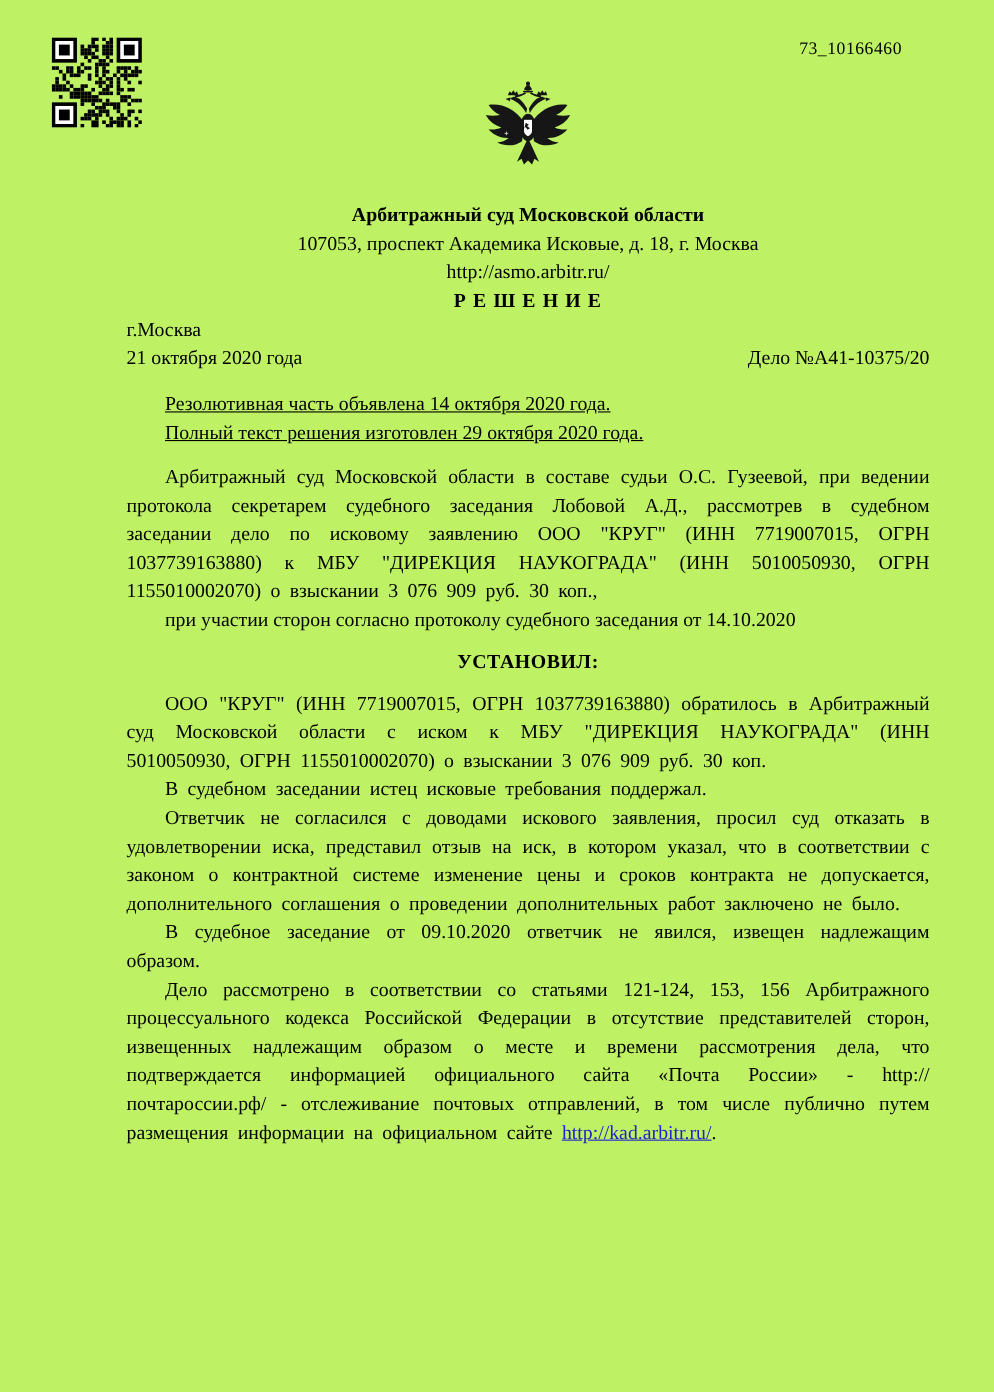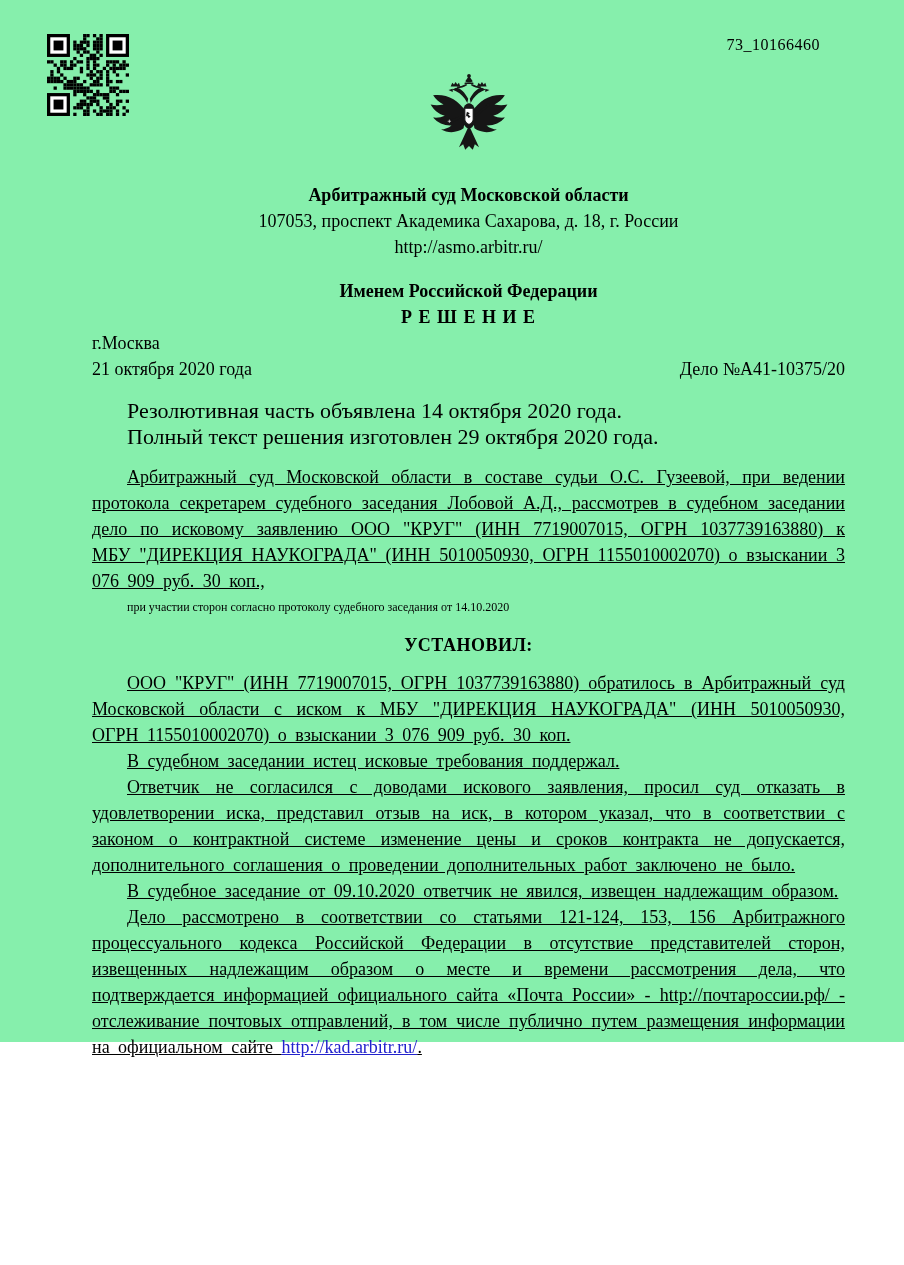--- a/index.html
+++ b/index.html
@@ -4,56 +4,55 @@
 <style>
   * { margin: 0; padding: 0; box-sizing: border-box; }
   html, body { background: #ffffff; }
   body {
     width: 904px; height: 1265px;
     font-family: "Liberation Serif", "DejaVu Serif", serif;
     color: #000;
     position: relative;
     overflow: hidden;
   }
-  .page { width: 904px; height: 1042px; position: relative; background: #86efac; }
+  .page { width: 904px; height: 1265px; position: relative; background: #bef264; }
 
   .qr { position: absolute; left: 47px; top: 34px; width: 82px; height: 82px; }
   .qr svg { width: 100%; height: 100%; display: block; }
 
   .doc-number {
     position: absolute; top: 36px; right: 84px;
     font-size: 16px; letter-spacing: 0.5px;
   }
 
-  .content { padding: 72px 59px 0 92px; }
+  .content { padding: 72px 59px 0 115px; }
 
   .emblem-row { text-align: center; height: 96px; }
   .emblem-row svg { display: inline-block; }
 
   .center-line { text-align: center; font-size: 18px; line-height: 26px; }
   .bold { font-weight: bold; }
 
   .court-title { margin-top: 14px; }
   .in-name { margin-top: 18px; }
   .reshenie { letter-spacing: 1px; }
 
   .case-block { font-size: 18px; line-height: 26px; }
   .case-row { display: flex; justify-content: space-between; }
 
-  .intro-block { margin-top: 16px; font-size: 22px; line-height: 26px; }
+  .intro-block { margin-top: 16px; font-size: 18px; line-height: 26px; text-decoration: underline; }
   .indent { text-indent: 35px; }
 
   .para {
     font-size: 18px; line-height: 26px;
     text-align: justify; text-indent: 35px;
     word-spacing: 4px;
-    text-decoration: underline;
   }
   .composition { margin-top: 14px; }
-  .plain-line { font-size: 12px; line-height: 26px; text-indent: 35px; }
+  .plain-line { font-size: 18px; line-height: 26px; text-indent: 35px; }
 
   .ustanovil { margin-top: 12px; letter-spacing: 0.5px; text-align: center; }
   .body-block { margin-top: 12px; }
 
   a.doc-link { text-decoration: underline; cursor: pointer; }
 </style>
 </head>
 <body>
 
 <div class="page">
@@ -326,24 +325,23 @@
           <path d="M152 79 L124 103 L127 107 L155 83 Z"></path>
           <circle cx="155" cy="79" r="4"></circle>
 
           <path d="M100 87 h20 v26 c0 6 -4 10 -10 13 c-6 -3 -10 -7 -10 -13 z" fill="#fff" stroke="#161616" stroke-width="2.5"></path>
           <path d="M105 95 l7 4 -4 3 6 5 -5 3 -4 -6 -3 4 z" fill="#161616"></path>
         </g>
       </svg>
     </div>
 
     <div class="center-line bold court-title">Арбитражный суд Московской области</div>
-    <div class="center-line">107053, проспект Академика Сахарова, д. 18, г. России</div>
+    <div class="center-line">107053, проспект Академика Исковые, д. 18, г. Москва</div>
     <div class="center-line">http://asmo.arbitr.ru/</div>
 
-    <div class="center-line bold in-name">Именем Российской Федерации</div>
     <div class="center-line bold reshenie">Р Е Ш Е Н И Е</div>
 
     <div class="case-block">
       <div>г.Москва</div>
       <div class="case-row">
         <span>21 октября 2020 года</span>
         <span>Дело №А41-10375/20</span>
       </div>
     </div>
 

